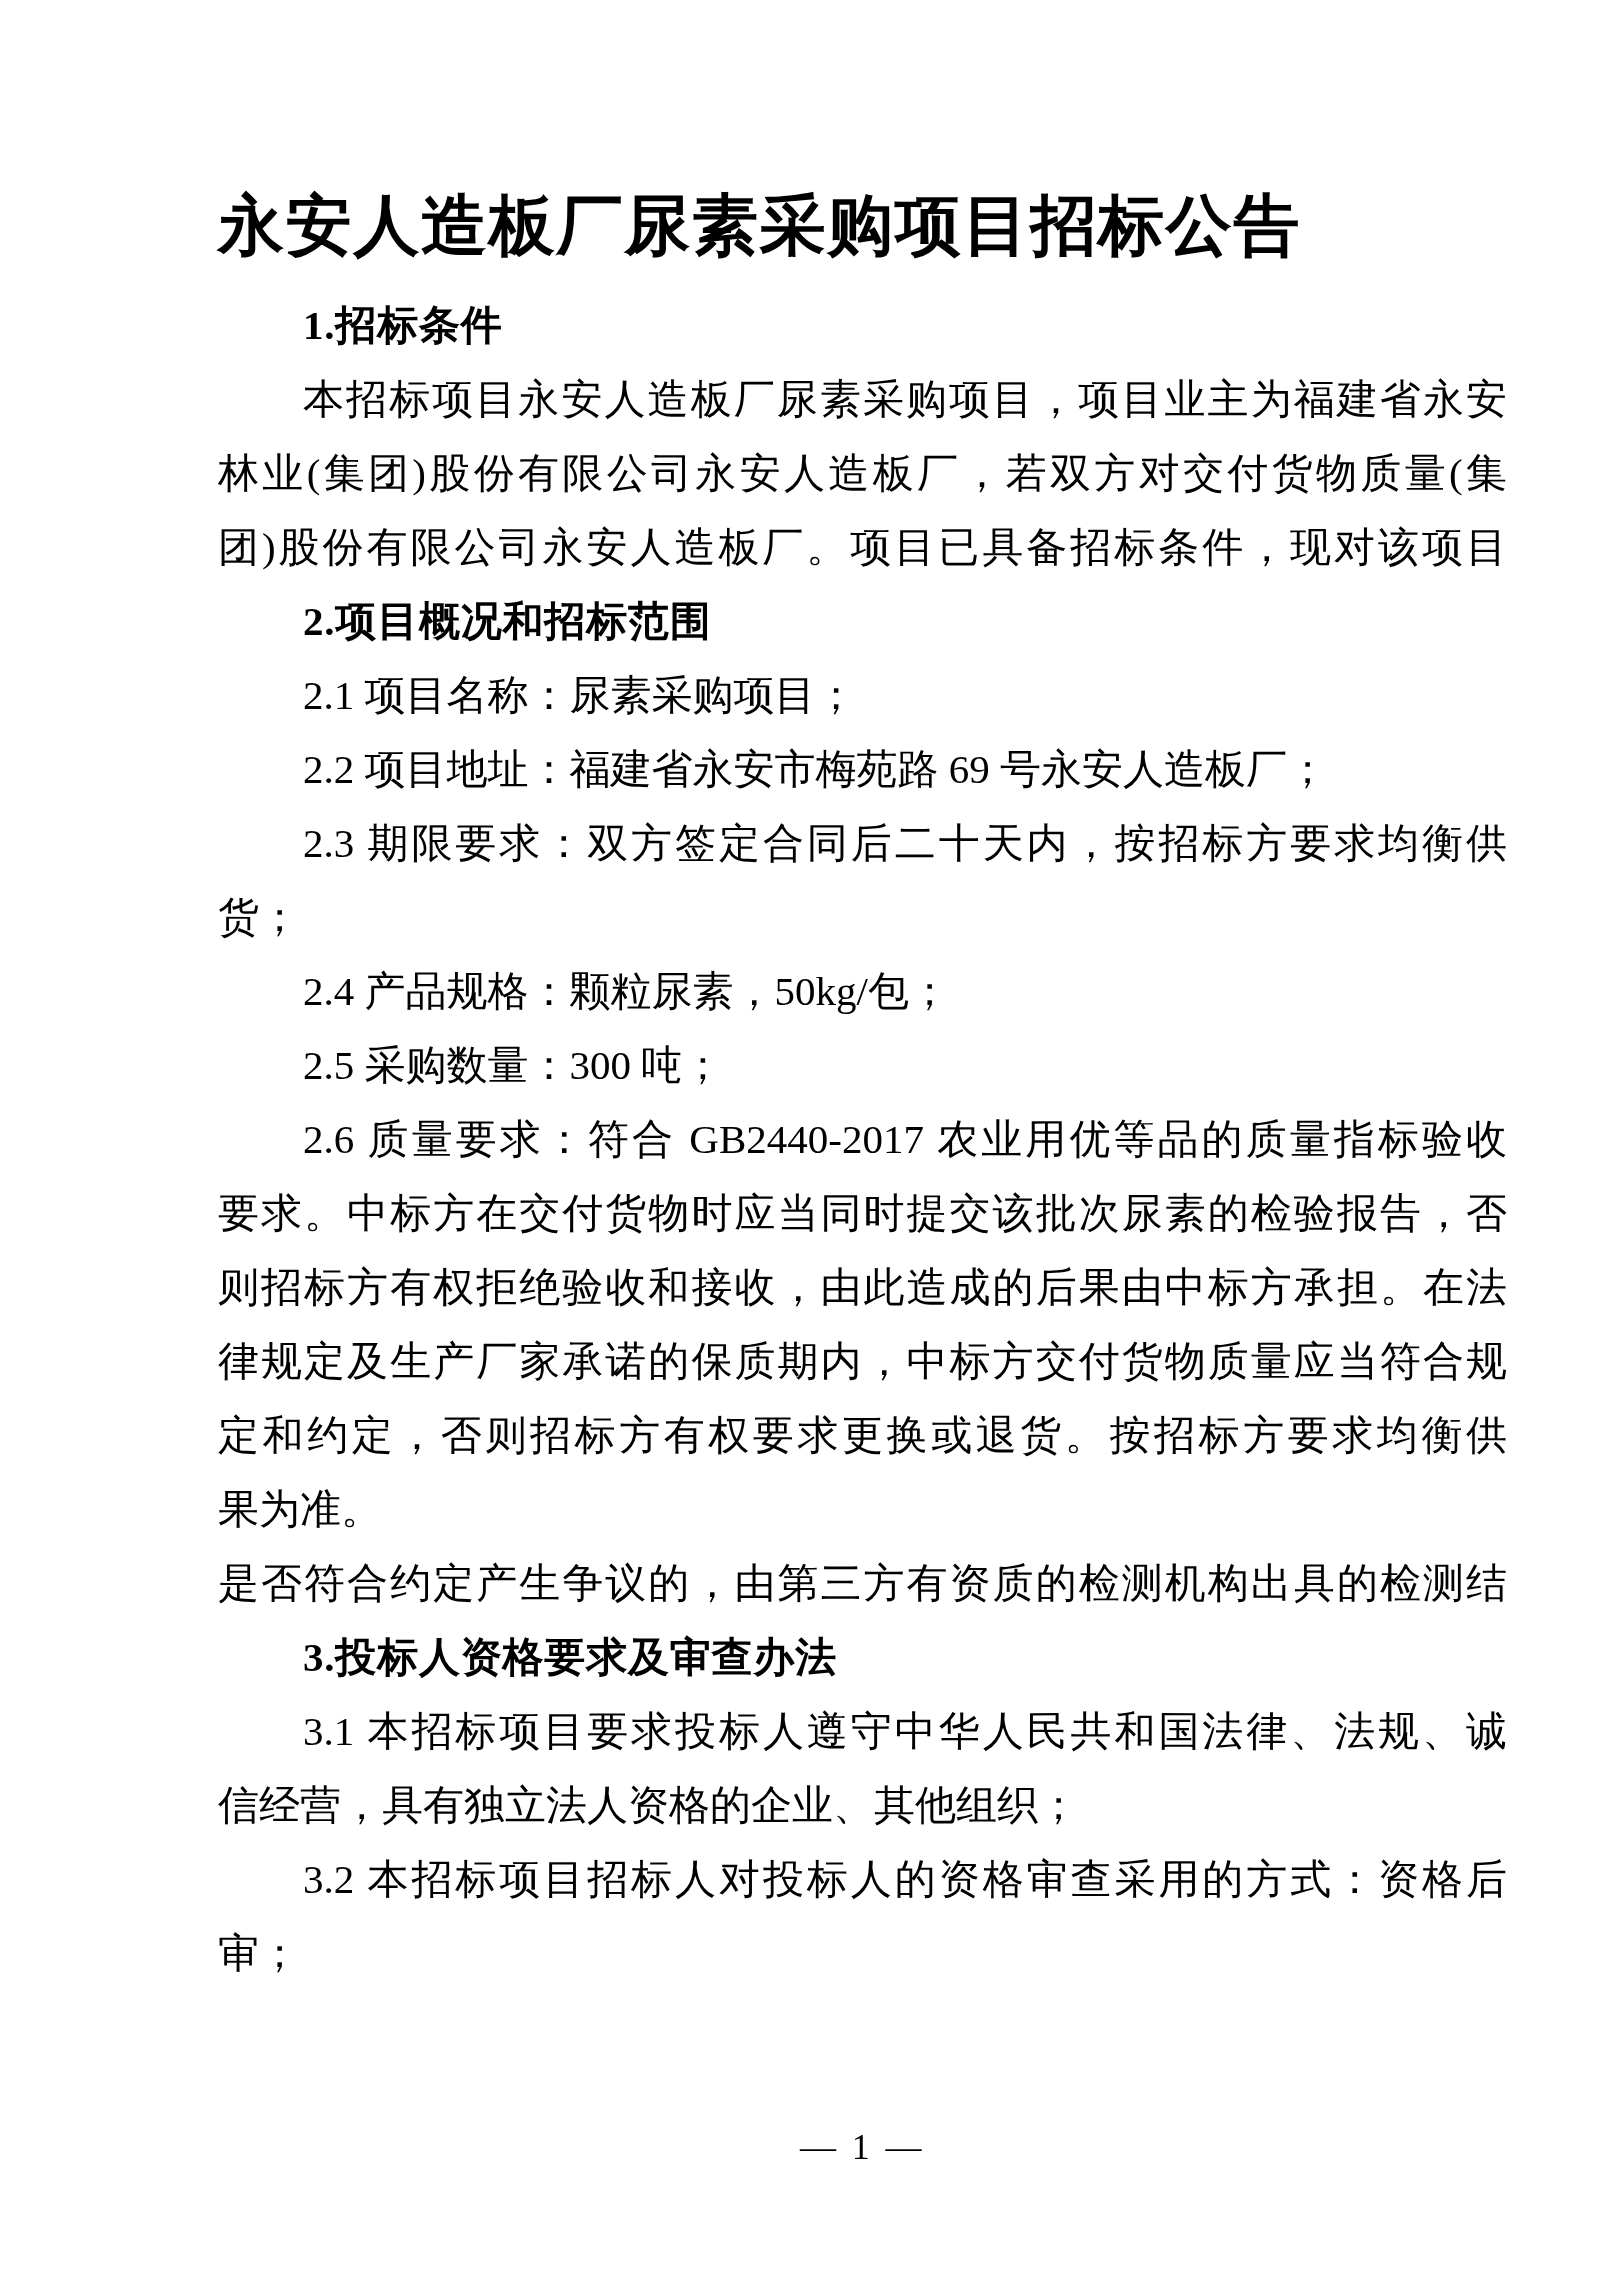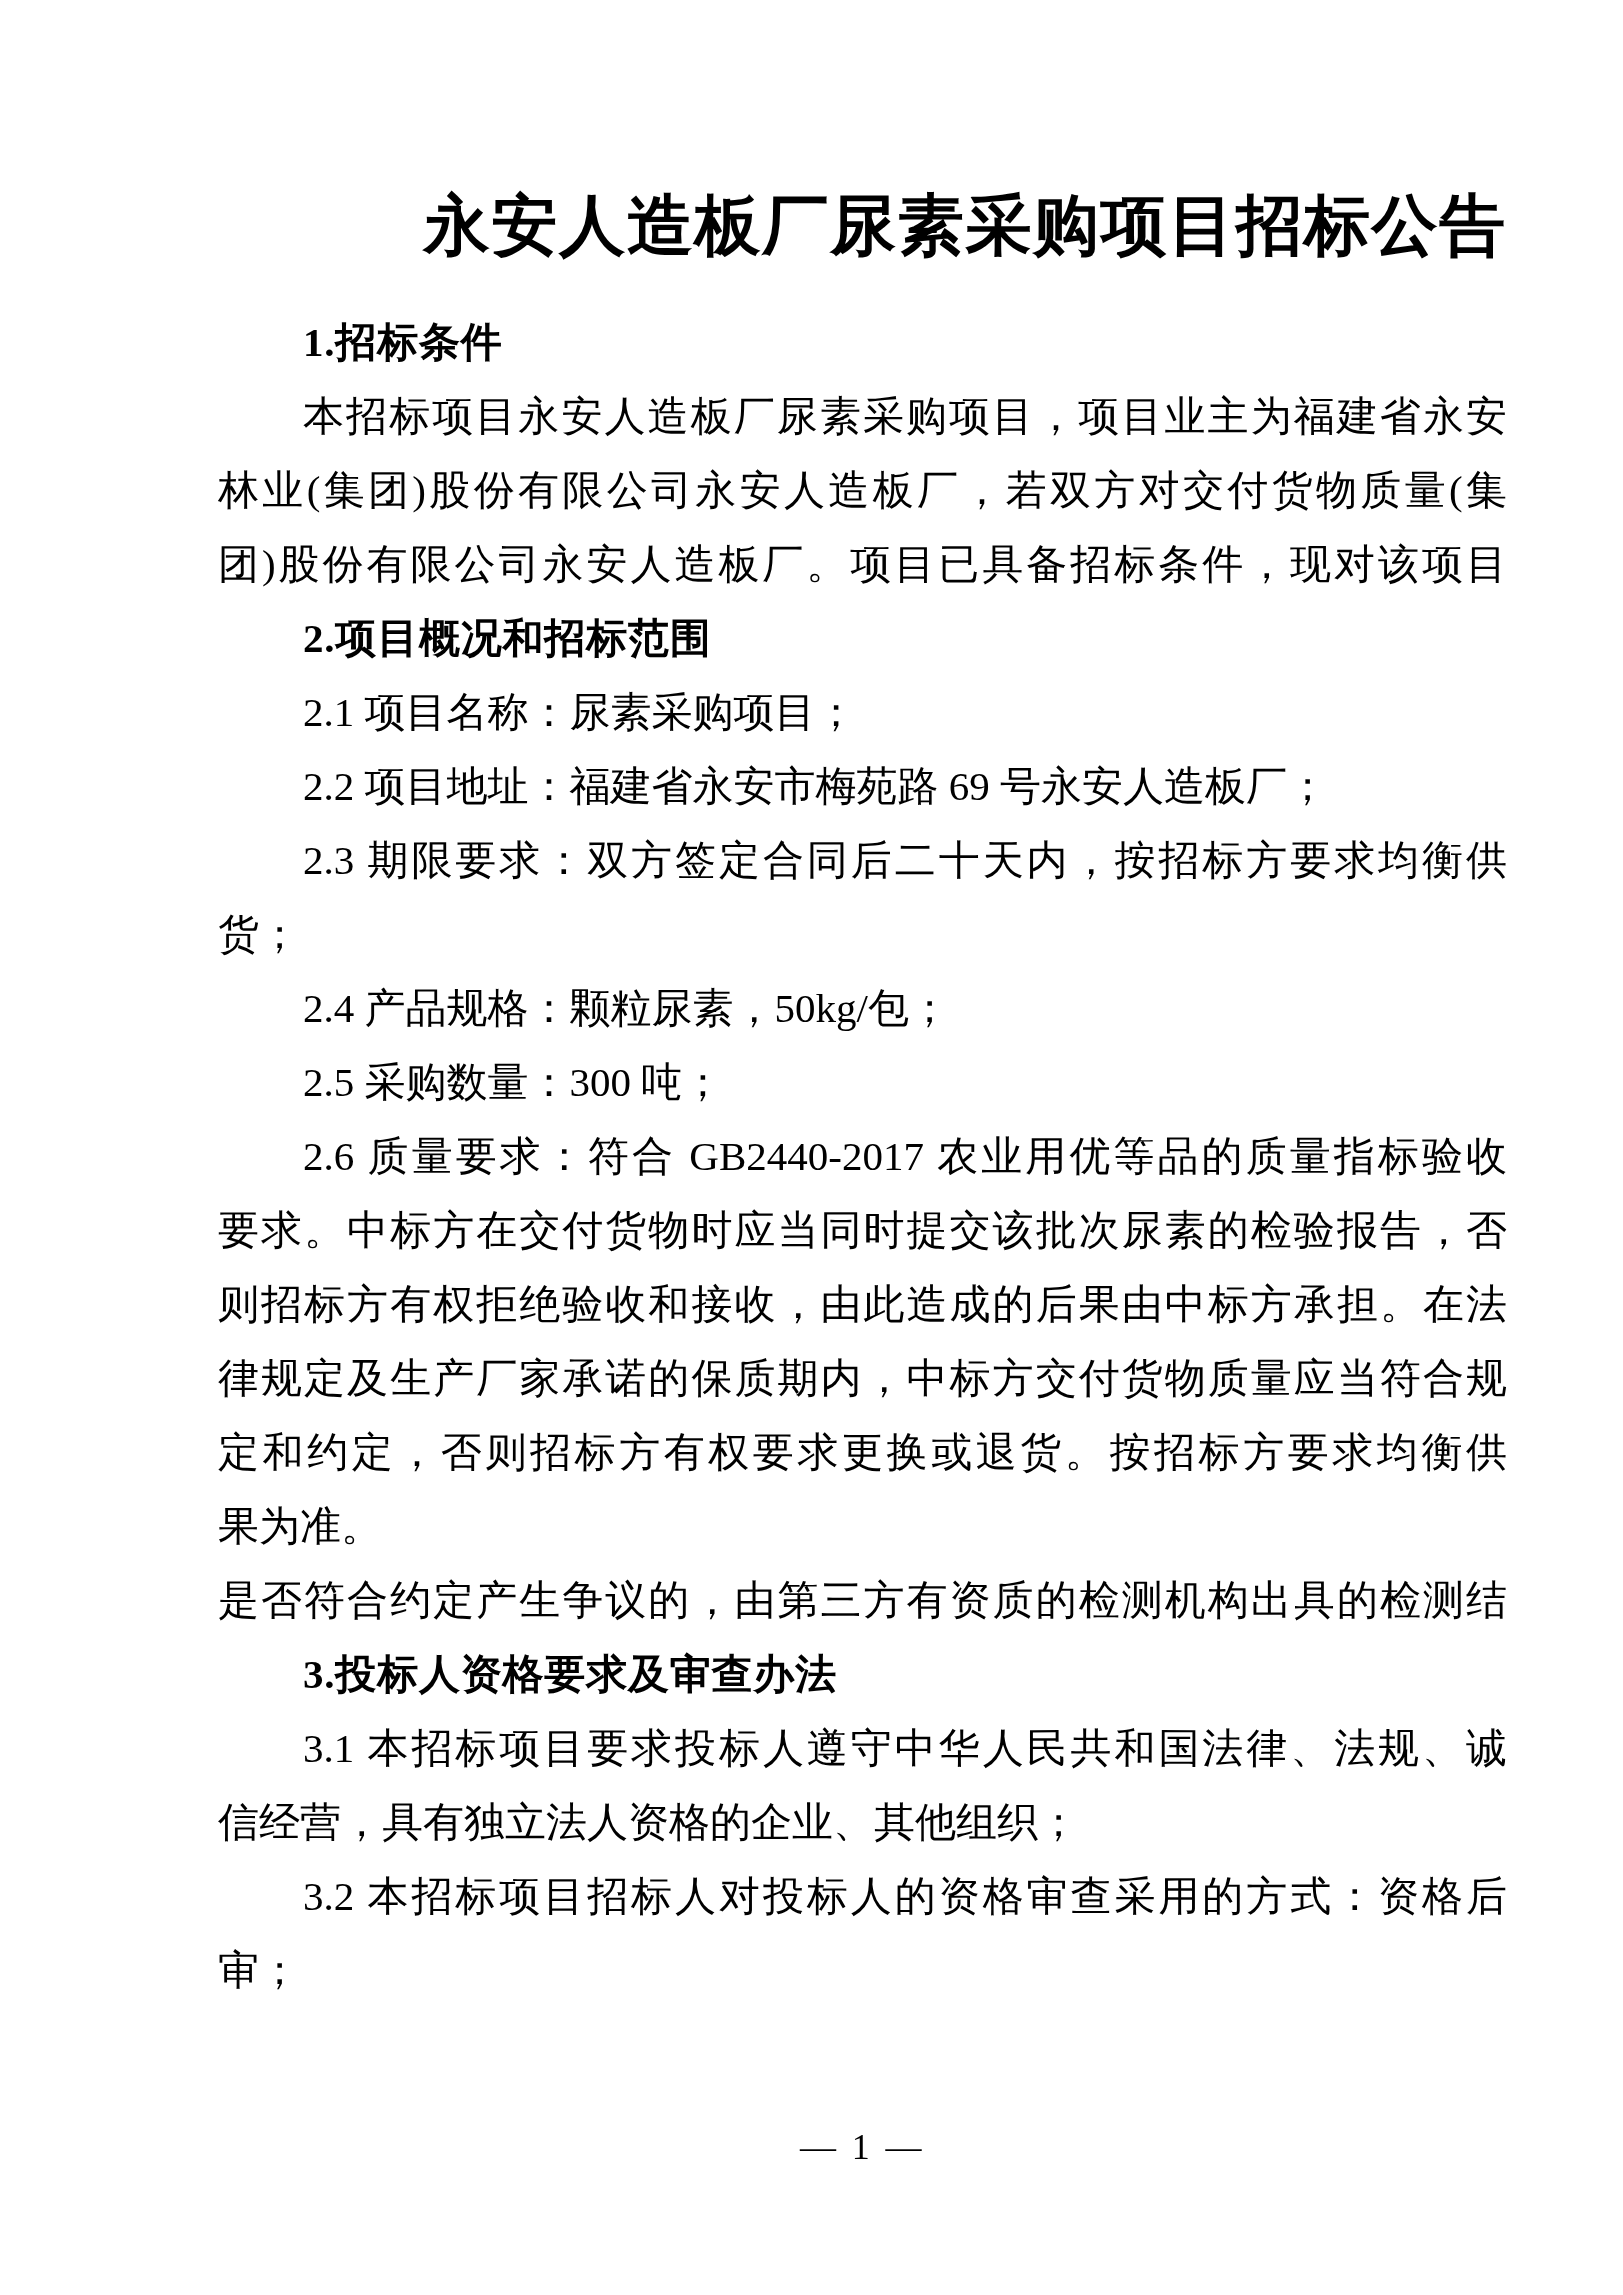--- a/index.html
+++ b/index.html
@@ -16,29 +16,29 @@
     font-family: "Liberation Serif", "DejaVu Serif", serif;
     overflow: hidden;
   }
   .doc-title {
     position: absolute;
     top: 179px;
     left: 218px;
     width: 1289px;
     height: 93px;
     line-height: 93px;
-    text-align: right;
+    text-align: left;
     font-size: 66px;
     font-weight: bold;
     letter-spacing: 1.7px;
     white-space: nowrap;
   }
   .doc-body {
     position: absolute;
-    top: 305px;
+    top: 288px;
     left: 218px;
     width: 1289px;
   }
   .line {
     height: 74px;
     line-height: 74px;
     font-size: 41px;
   }
   .line.heading {
     font-weight: bold;

